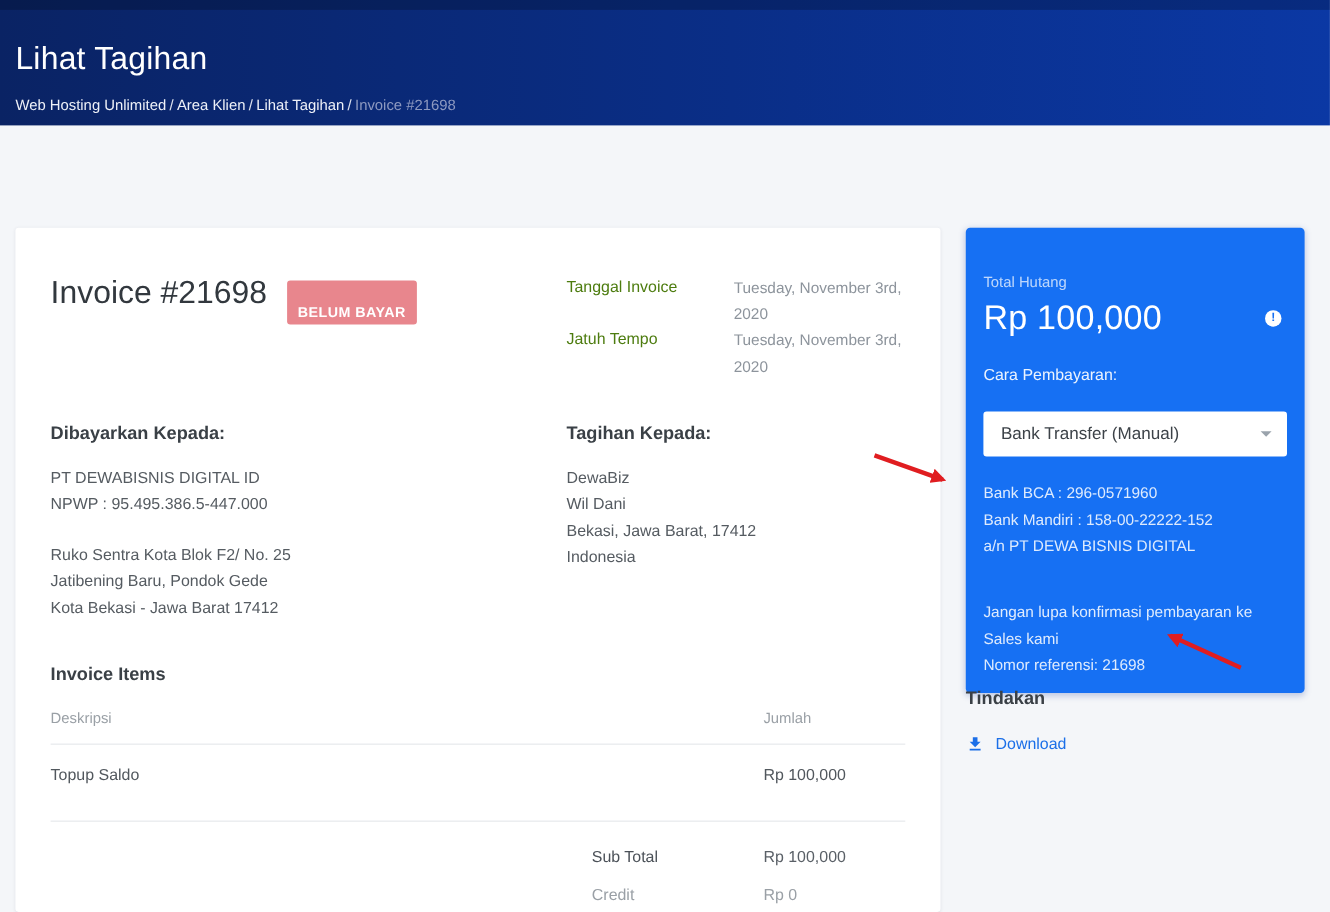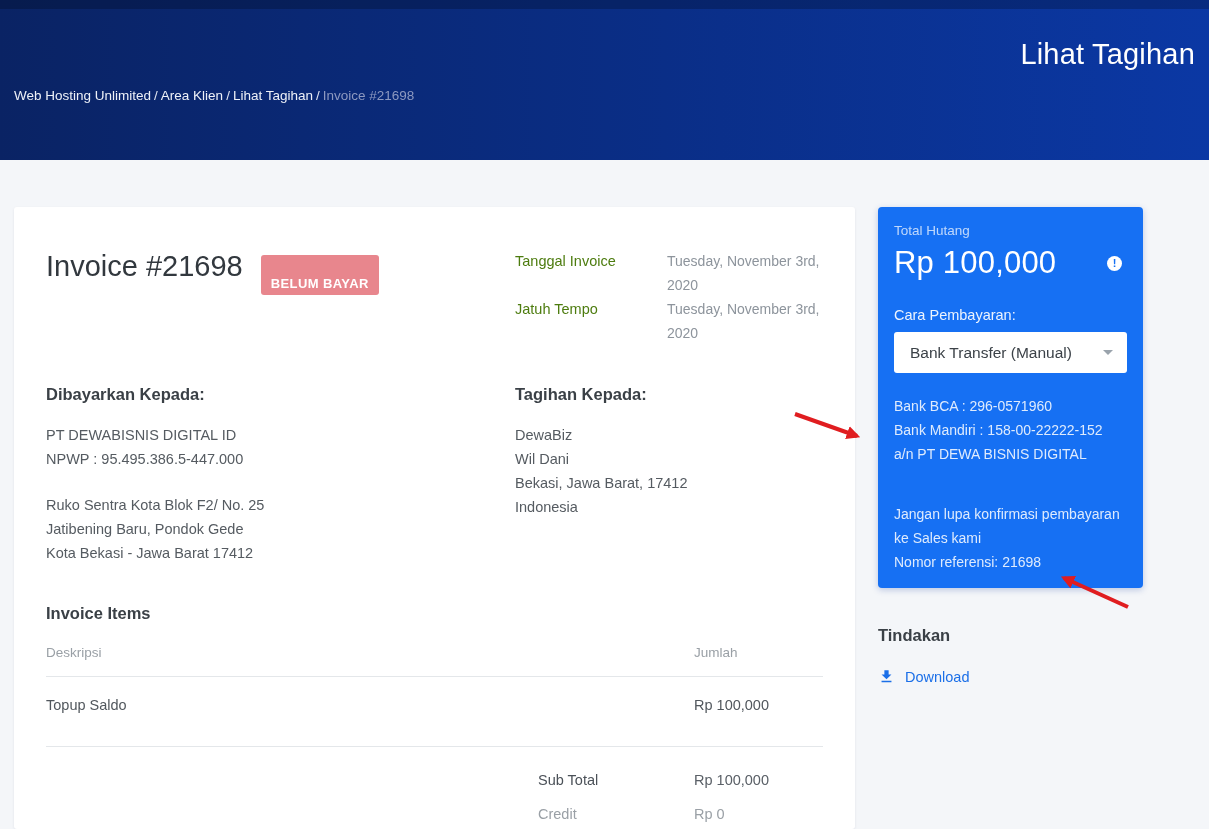--- a/index.html
+++ b/index.html
@@ -6,25 +6,24 @@
   html,body { width:1209px; height:829px; overflow:hidden; }
   body {
     font-family:"Liberation Sans","DejaVu Sans",sans-serif;
     background:#f4f6f9;
     position:relative;
     color:#51575d;
   }
 
   
   .page-header{
-    height:160px;
+    height:114px;
     background:linear-gradient(90deg,#0a2364 0%,#0a2e87 55%,#0b38a4 100%);
     padding:38px 14px 0 14px;
     position:relative;
-    text-align:right;
   }
   .page-header::before{
     content:""; position:absolute; left:0; top:0; right:0; height:9px;
     background:rgba(0,0,0,.22);
   }
   .page-title{ color:#ffffff; font-size:29px; font-weight:400; letter-spacing:.2px; }
   .breadcrumb{ margin-top:17px; font-size:13.5px; color:#eef1f8; display:flex; gap:3px; align-items:center;}
   .crumb{ color:#eef1f8; cursor:pointer; }
   .crumb.current{ color:#8d99c0; cursor:default; }
   .crumb-sep{ color:#dfe4f0; }
@@ -62,35 +61,35 @@
   .totals{ margin-top:24px; }
   .trow{ display:flex; justify-content:flex-end; line-height:18px; font-size:14.5px; }
   .trow + .trow{ margin-top:16px; }
   .tlabel{ width:156px; color:#4b5158; }
   .tvalue{ width:129px; color:#5a6067; }
   .trow.muted .tlabel,.trow.muted .tvalue{ color:#9aa0a6; }
   .totals-divider{ border-top:1px solid #e4e7ea; margin-top:16px; }
 
   
   .summary-card{
-    position:absolute; left:878px; top:207px; width:265px;
+    position:absolute; left:878px; top:207px; width:308px;
     background:#1670f3; border-radius:4px; color:#ffffff;
-    padding:16px 16px 14px 16px; box-shadow:0 2px 6px rgba(20,60,160,.25);
+    padding:42px 16px 14px 16px; box-shadow:0 2px 6px rgba(20,60,160,.25);
   }
   .total-label{ font-size:13.5px; color:rgba(255,255,255,.72); line-height:16px; }
   .total-row{ display:flex; align-items:center; justify-content:space-between; margin-top:6px; }
   .total-value{ font-size:31px; font-weight:500; line-height:36px; letter-spacing:.2px; }
   .info-icon{
     width:15px; height:15px; border-radius:50%; background:#ffffff; color:#1670f3;
     font-size:11px; font-weight:700; display:flex; align-items:center; justify-content:center;
     margin-right:5px; cursor:pointer; line-height:1;
   }
   .pm-label{ margin-top:26px; font-size:14.5px; color:rgba(255,255,255,.92); line-height:17px; }
   .pm-select{
-    margin-top:8px; height:41px; background:#ffffff; border-radius:3px;
+    margin-top:24px; height:41px; background:#ffffff; border-radius:3px;
     display:flex; align-items:center; justify-content:space-between;
     padding:0 14px 0 16px; cursor:pointer;
   }
   .pm-value{ font-size:15.5px; color:#3c4248; }
   .caret-down{ width:0; height:0; border-left:5px solid transparent; border-right:5px solid transparent;
                border-top:5px solid #9aa3ac; }
   .bank-lines{ margin-top:21px; }
   .bank-line{ font-size:14px; color:rgba(255,255,255,.86); line-height:24px; }
   .notes{ margin-top:36px; }
   .note-line{ font-size:14px; color:rgba(255,255,255,.86); line-height:24px; }

